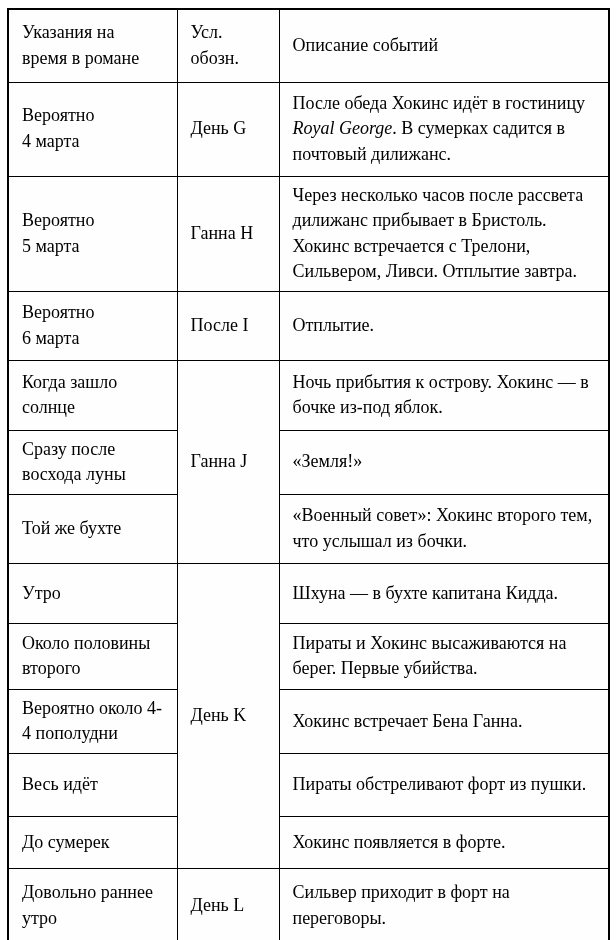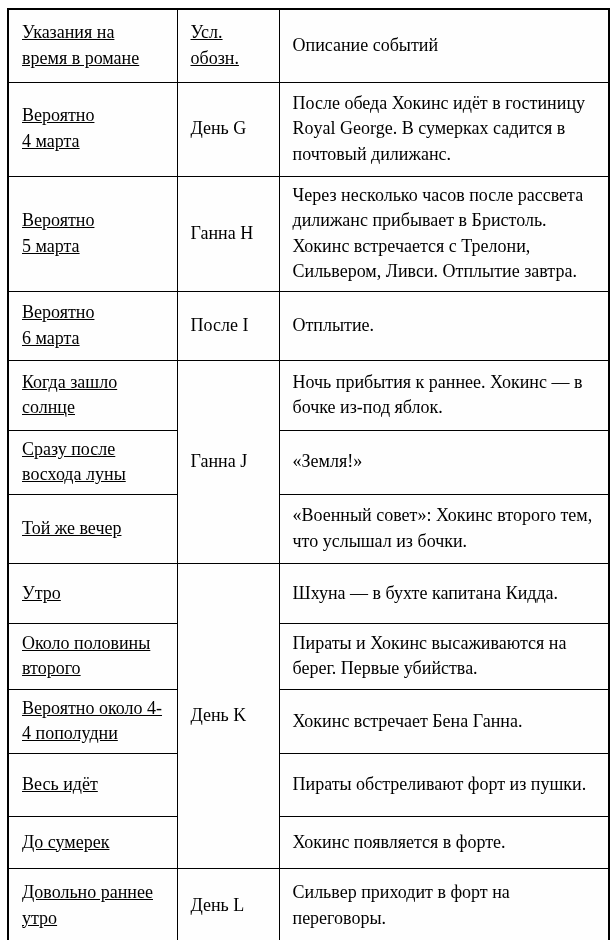--- a/index.html
+++ b/index.html
@@ -27,22 +27,22 @@
     text-align: left;
     font-weight: normal;
     font-size: 18px;
     line-height: 1.42;
     padding: 6px 10px 6px 13px;
     overflow: hidden;
   }
   .col-time  { width: 169px; }
   .col-day   { width: 102px; }
   .col-desc  { width: 330px; }
-  .prewrap { white-space: pre-line; text-decoration: underline; }
-  .italic { }
+  .prewrap { white-space: pre-line; }
+  .italic { font-style: italic; }
 </style>
 </head>
 <body>
 
 <div class="page">
   <table class="timeline">
     <colgroup>
       <col class="col-time">
       <col class="col-day">
       <col class="col-desc">
@@ -74,31 +74,31 @@
         <td class="prewrap">Вероятно
 6 марта</td>
         <td>После I</td>
         <td>Отплытие.</td>
       </tr>
 
       <tr style="height:70px">
         <td class="prewrap">Когда зашло
 солнце</td>
         <td rowspan="3">Ганна J</td>
-        <td>Ночь прибытия к раннее. Хокинс — в бочке из-под яблок.</td>
+        <td>Ночь прибытия к острову. Хокинс — в бочке из-под яблок.</td>
       </tr>
 
       <tr style="height:61px">
         <td class="prewrap">Сразу после
 восхода луны</td>
         <td>«Земля!»</td>
       </tr>
 
       <tr style="height:69px">
-        <td class="prewrap">Той же вечер</td>
+        <td class="prewrap">Той же бухте</td>
         <td>«Военный совет»: Хокинс второго тем, что услышал из бочки.</td>
       </tr>
 
       <tr style="height:60px">
         <td class="prewrap">Утро</td>
         <td rowspan="5">День K</td>
         <td>Шхуна — в бухте капитана Кидда.</td>
       </tr>
 
       <tr style="height:66px">

